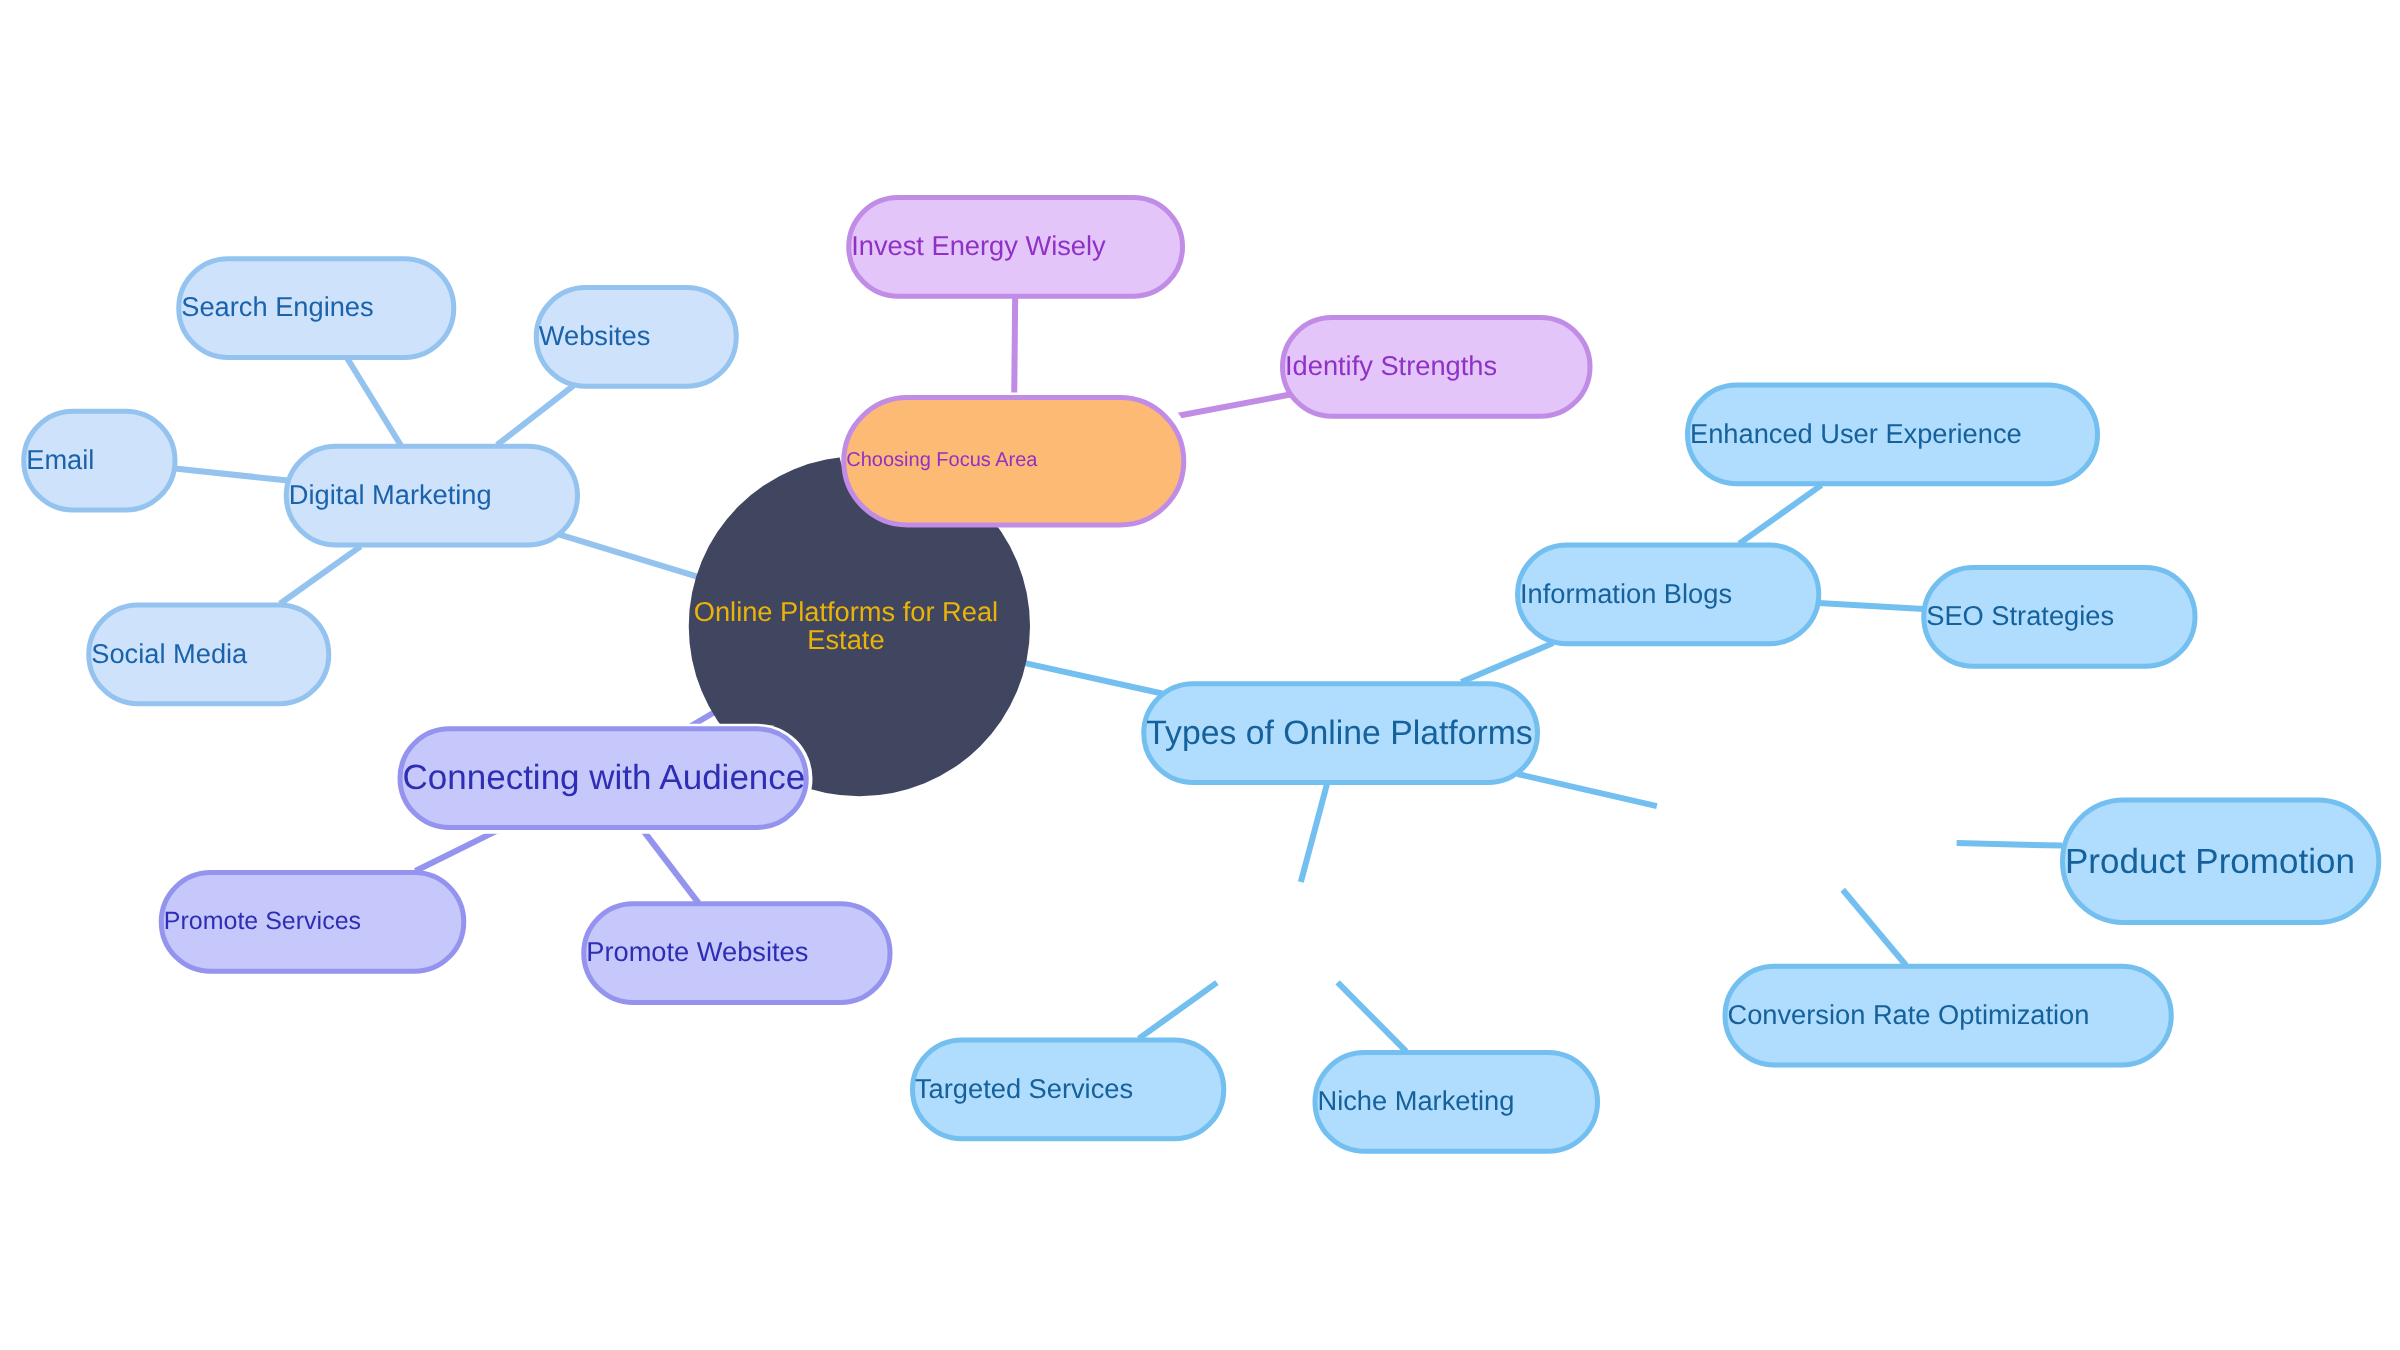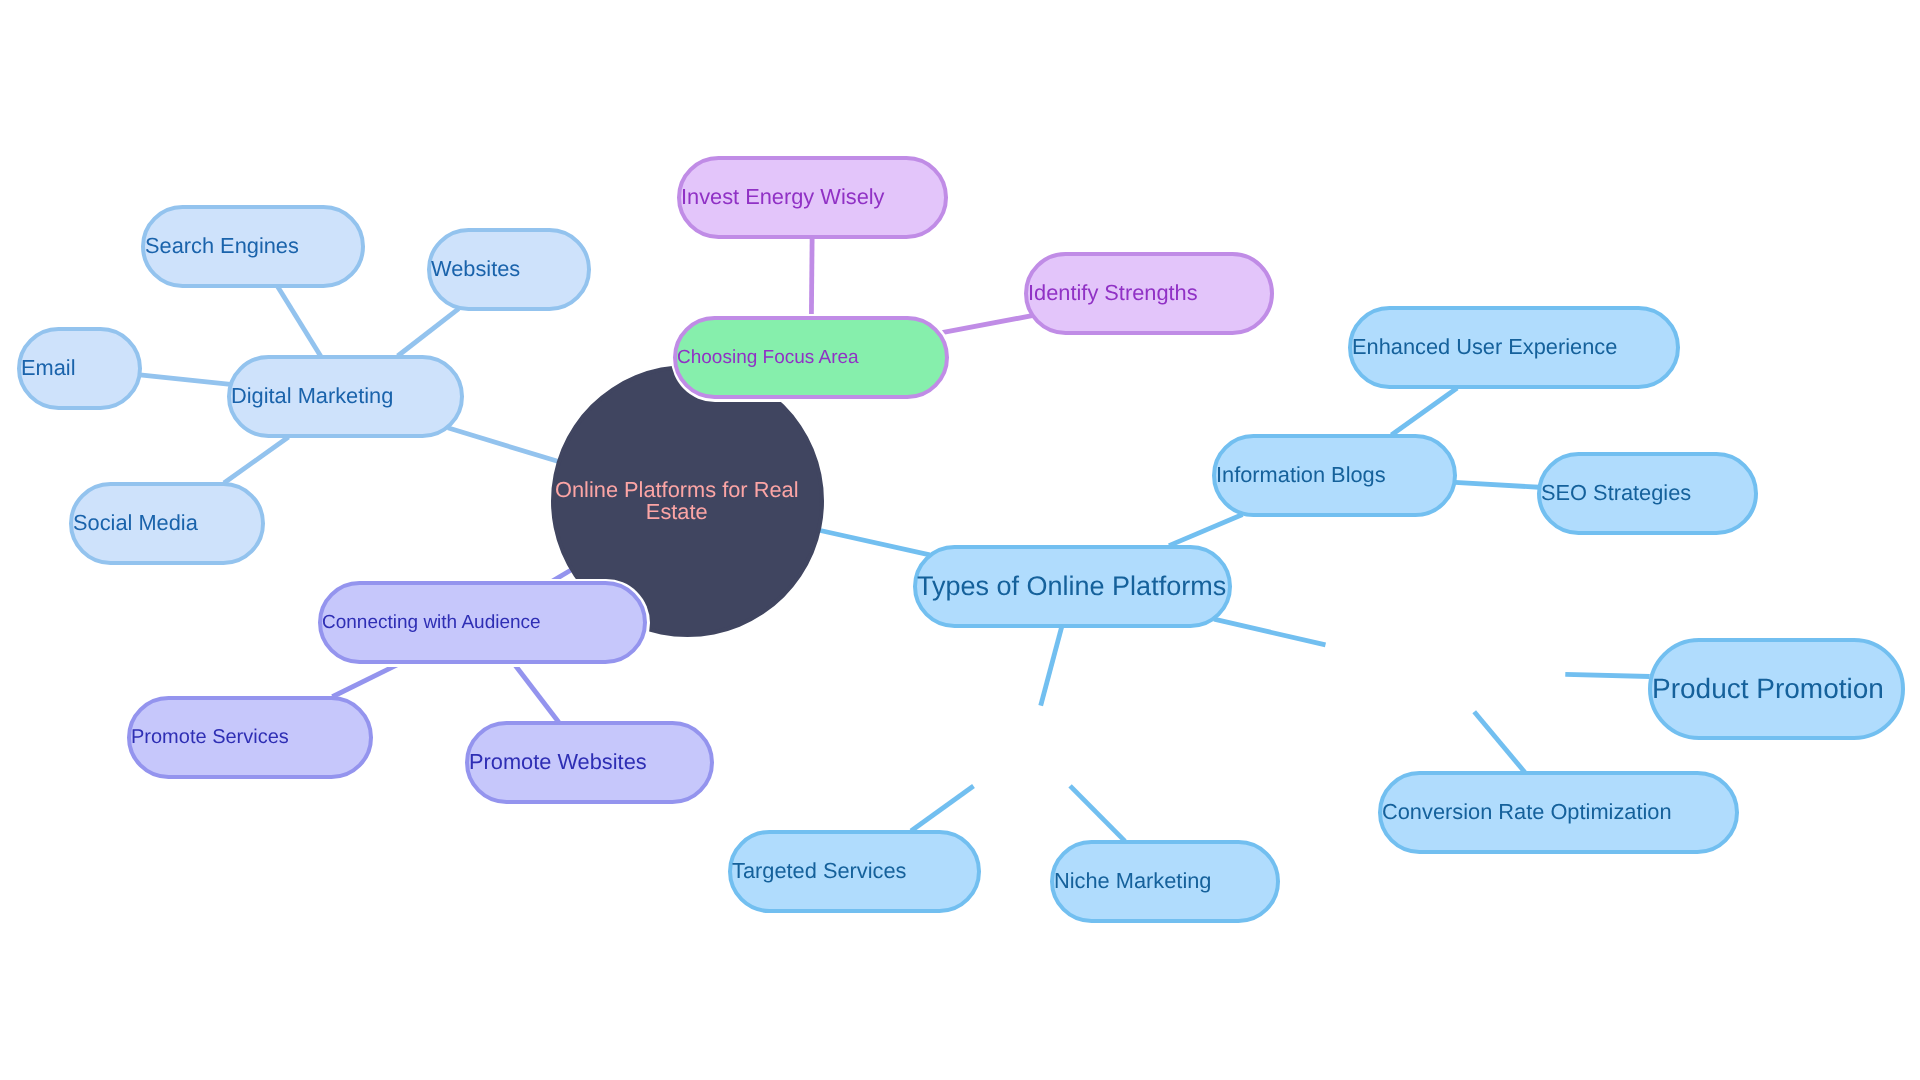--- a/index.html
+++ b/index.html
@@ -16,21 +16,21 @@
   #halo-layer{position:absolute;left:0;top:0;width:1920px;height:1080px;z-index:3;}
   .halo-shape{position:absolute;border-radius:999px;background:#ffffff;}
   .node.root{border-radius:50%;white-space:nowrap;padding:0;line-height:22.3px;}
   .label{transform:translateZ(0);}
 </style>
 </head>
 <body style="background: rgb(255, 255, 255);">
 
 <div id="canvas" style="background: rgb(255, 255, 255);">
   <div id="root-layer">
-    <div class="node root" style="left: 551px; top: 365px; width: 273px; height: 272px; background: rgb(64, 69, 96); border-color: rgb(64, 69, 96); color: #fca5a5; font-size: 21.8px;">
+    <div class="node root" style="left: 551px; top: 365px; width: 273px; height: 272px; background: rgb(64, 69, 96); border-color: rgb(64, 69, 96); color: #eab308; font-size: 21.8px;">
       <span class="label">
         <span>Online Platforms for Real</span>
         <br><span>Estate</span>
       </span>
     </div>
   </div>
   <div id="halo-layer">
     <div class="halo-shape" style="left: 670.5px; top: 313.5px; width: 281px; height: 88px;"></div>
     <div class="halo-shape" style="left: 315.5px; top: 578.5px; width: 334px; height: 88px;"></div>
   </div>
@@ -72,36 +72,36 @@
     </div>
     <div class="node" style="left: 69px; top: 482px; width: 196px; height: 83px; background: rgb(206, 226, 251); border-color: rgb(147, 195, 238); color: rgb(26, 99, 171); font-size: 21.8px;">
       <span class="label">Social Media</span>
     </div>
     <div class="node" style="left: 677px; top: 156px; width: 271px; height: 83px; background: rgb(227, 197, 250); border-color: rgb(192, 140, 230); color: rgb(144, 49, 197); font-size: 21.8px;">
       <span class="label">Invest Energy Wisely</span>
     </div>
     <div class="node" style="left: 1024px; top: 252px; width: 250px; height: 83px; background: rgb(227, 197, 250); border-color: rgb(192, 140, 230); color: rgb(144, 49, 197); font-size: 21.8px;">
       <span class="label">Identify Strengths</span>
     </div>
-    <div class="node halo" style="left: 673px; top: 316px; width: 276px; height: 83px; background: #86efac; border-color: rgb(192, 140, 230); color: rgb(144, 49, 197); font-size: 19px;">
+    <div class="node halo" style="left: 673px; top: 316px; width: 276px; height: 106px; background: #fdba74; border-color: rgb(192, 140, 230); color: rgb(144, 49, 197); font-size: 16px;">
       <span class="label">Choosing Focus Area</span>
     </div>
     <div class="node" style="left: 1212px; top: 434px; width: 245px; height: 83px; background: rgb(176, 220, 253); border-color: rgb(114, 191, 240); color: rgb(21, 97, 155); font-size: 21.8px;">
       <span class="label">Information Blogs</span>
     </div>
     <div class="node" style="left: 1348px; top: 306px; width: 332px; height: 83px; background: rgb(176, 220, 253); border-color: rgb(114, 191, 240); color: rgb(21, 97, 155); font-size: 21.8px;">
       <span class="label">Enhanced User Experience</span>
     </div>
     <div class="node" style="left: 1537px; top: 452px; width: 221px; height: 83px; background: rgb(176, 220, 253); border-color: rgb(114, 191, 240); color: rgb(21, 97, 155); font-size: 21.8px;">
       <span class="label">SEO Strategies</span>
     </div>
     <div class="node" style="left: 913px; top: 545px; width: 319px; height: 83px; background: rgb(176, 220, 253); border-color: rgb(114, 191, 240); color: rgb(21, 97, 155); font-size: 27px;">
       <span class="label">Types of Online Platforms</span>
     </div>
-    <div class="node halo" style="left: 318px; top: 581px; width: 329px; height: 83px; background: rgb(198, 199, 251); border-color: rgb(148, 148, 238); color: rgb(46, 46, 180); font-size: 19px;">
+    <div class="node halo" style="left: 318px; top: 581px; width: 329px; height: 83px; background: rgb(198, 199, 251); border-color: rgb(148, 148, 238); color: rgb(46, 46, 180); font-size: 28px;">
       <span class="label">Connecting with Audience</span>
     </div>
     <div class="node" style="left: 1648px; top: 638px; width: 257px; height: 102px; background: rgb(176, 220, 253); border-color: rgb(114, 191, 240); color: rgb(21, 97, 155); font-size: 28px;">
       <span class="label">Product Promotion</span>
     </div>
     <div class="node" style="left: 127px; top: 696px; width: 246px; height: 83px; background: rgb(198, 199, 251); border-color: rgb(148, 148, 238); color: rgb(46, 46, 180); font-size: 20px;">
       <span class="label">Promote Services</span>
     </div>
     <div class="node" style="left: 465px; top: 721px; width: 249px; height: 83px; background: rgb(198, 199, 251); border-color: rgb(148, 148, 238); color: rgb(46, 46, 180); font-size: 21.8px;">
       <span class="label">Promote Websites</span>

